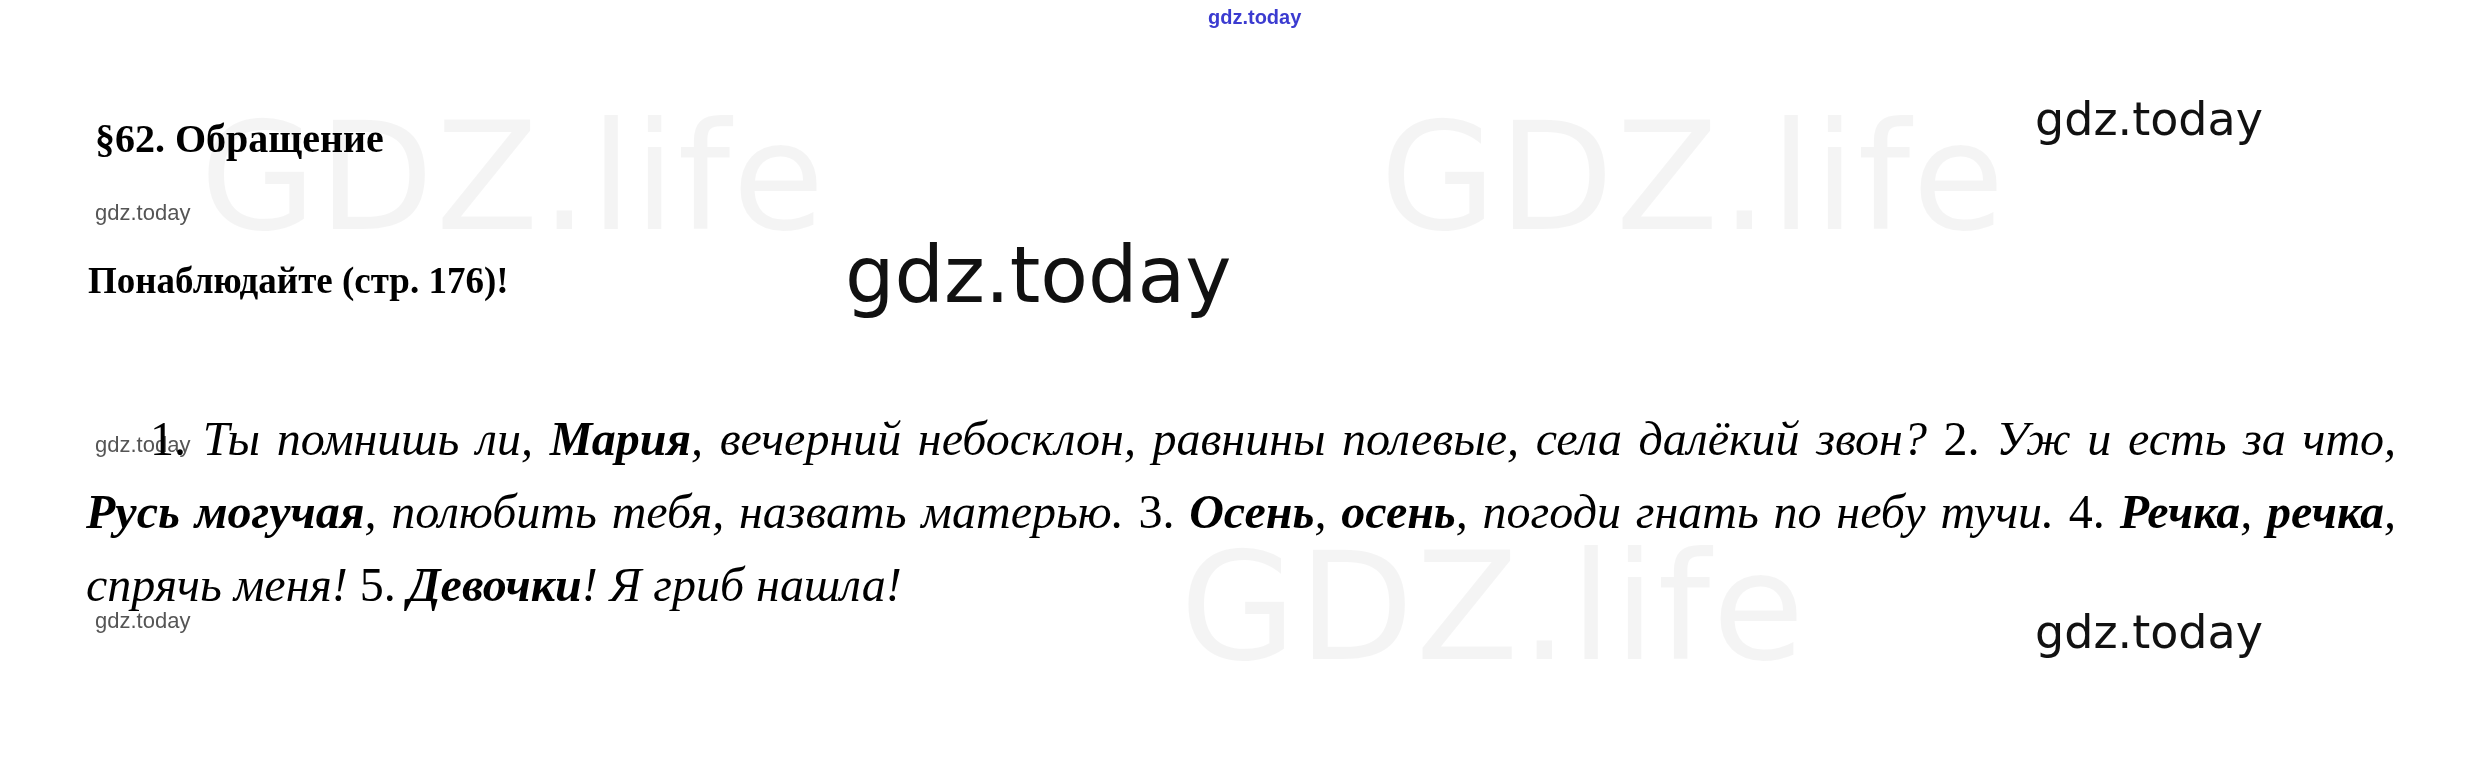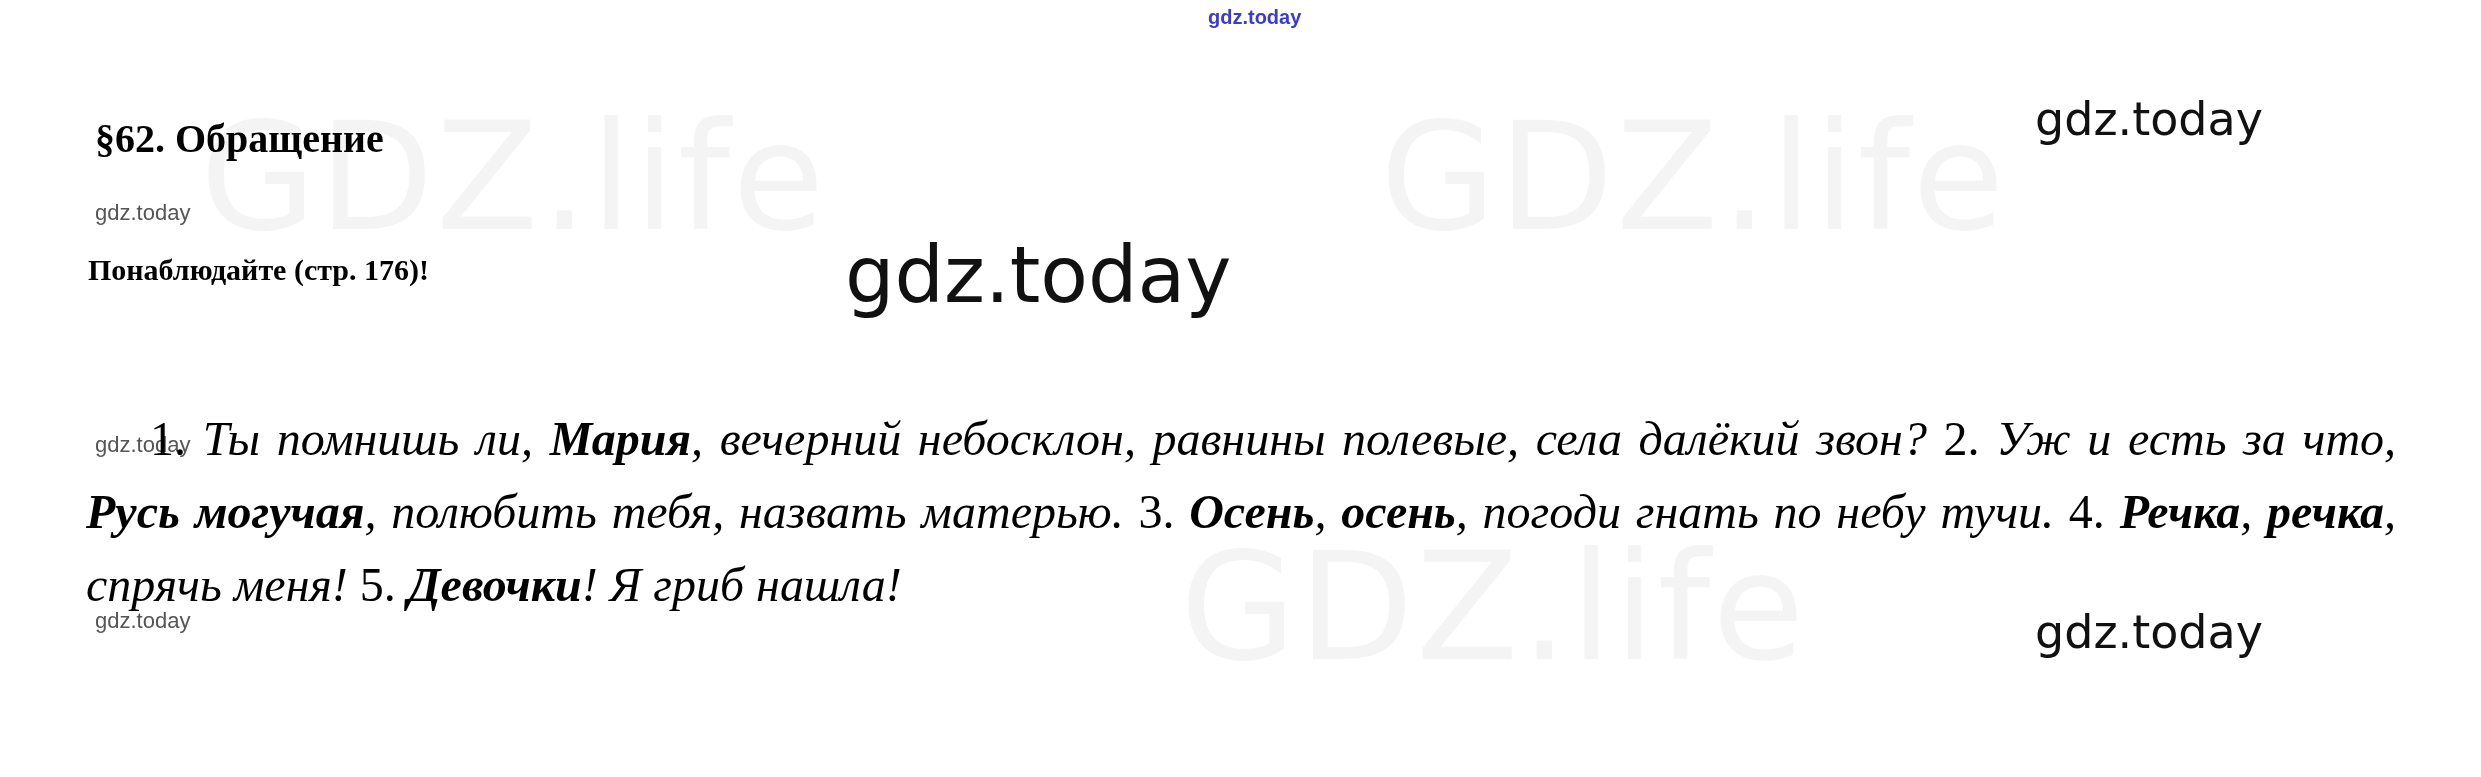--- a/index.html
+++ b/index.html
@@ -67,21 +67,21 @@
     top: 88px;
     font-size: 40px;
     font-weight: 700;
     font-family: "Liberation Serif", serif;
   }
 
   .subheading {
     position: absolute;
     left: 88px;
     top: 228px;
-    font-size: 30px;
+    font-size: 37px;
     font-weight: 700;
     font-family: "Liberation Serif", serif;
   }
 
   .body-text {
     position: absolute;
     left: 86px;
     top: 355px;
     width: 2310px;
     font-size: 48px;

